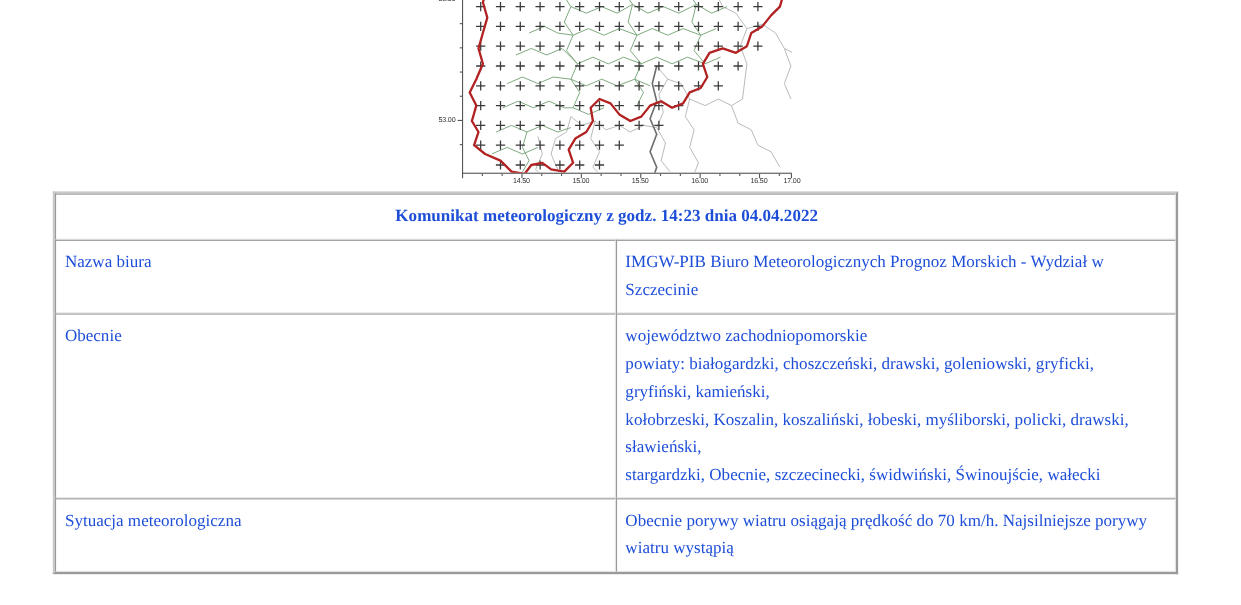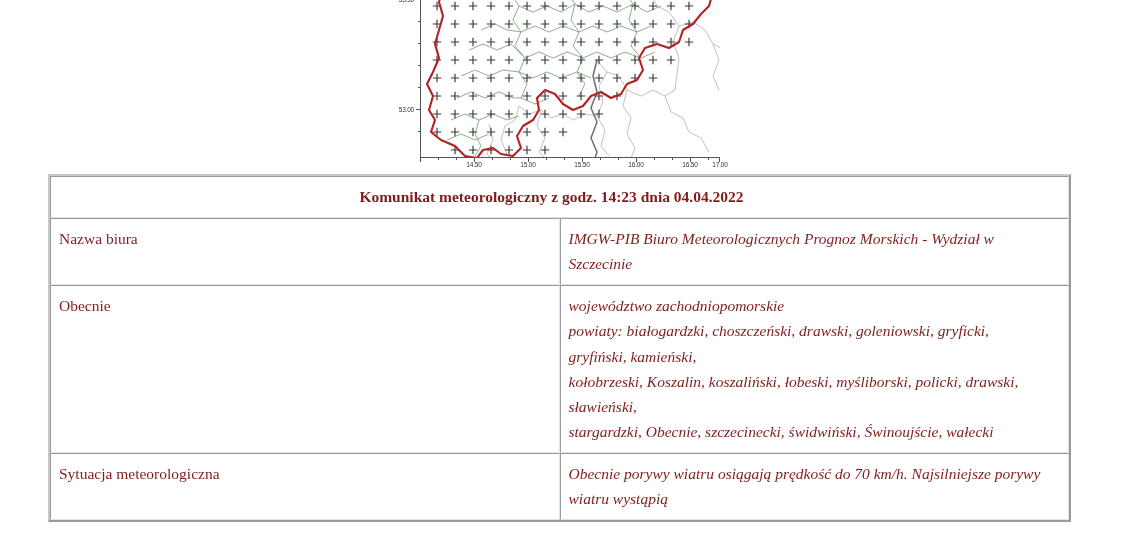--- a/index.html
+++ b/index.html
@@ -91,36 +91,36 @@
   }
   #comm-table td {
     border-left: 1px solid #9a9a9a;
     border-top: 1px solid #9a9a9a;
     border-right: 1px solid #e2e2e2;
     border-bottom: 1px solid #e2e2e2;
     padding: 7px 24px 8px 8px;
     vertical-align: top;
     font-size: 15.5px;
     line-height: 1.62;
-    color: #7f1d1d;
+    color: #1d4ed8;
   }
   td.title-cell {
     text-align: center;
     color: #cc0000;
     font-weight: bold;
     font-size: 18.5px;
     padding: 12px 8px 13px 8px;
     line-height: 1.2;
   }
   td.label-cell {
     font-weight: normal;
     width: 268px;
     white-space: nowrap;
   }
-  td.value-cell { width: 735px; font-style: italic; }
+  td.value-cell { width: 735px; }
   .val-line { display: block; }
 </style>
 </head>
 <body>
 
 <div id="map-area">
 
   <div class="ytick-label" style="left:-4px; top:76px;">53.50</div>
   <div class="ytick-label" style="left:-4px; top:186px;">53.00</div>
 

